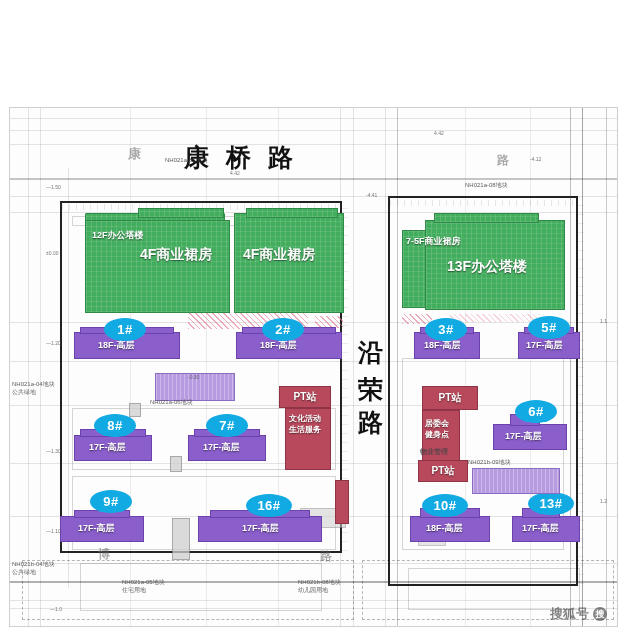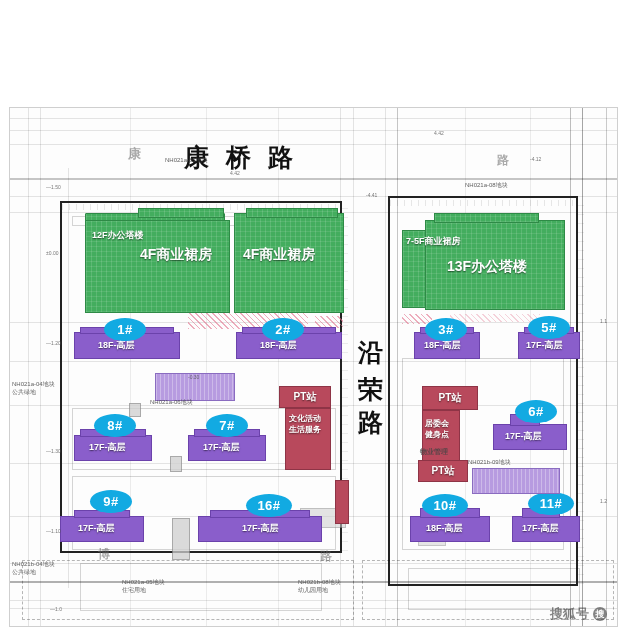--- a/index.html
+++ b/index.html
@@ -228,21 +228,21 @@
       <div class="blk purple" style="left:410px;top:400px;width:60px;height:10px;"></div>
       <span class="blabel" style="left:416px;top:414px;font-size:9px;">18F-高层</span>
       <div class="pill" style="left:412px;top:386px;width:46px;height:23px;">
         <span>10#</span>
       </div>
 
       <div class="blk purple" style="left:502px;top:408px;width:68px;height:26px;"></div>
       <div class="blk purple" style="left:512px;top:400px;width:38px;height:10px;"></div>
       <span class="blabel" style="left:512px;top:414px;font-size:9px;">17F-高层</span>
       <div class="pill" style="left:518px;top:384px;width:46px;height:23px;">
-        <span>11#</span>
+        <span>13#</span>
       </div>
 
       <div class="blk purple-lite" style="left:145px;top:265px;width:80px;height:28px;"></div>
       <div class="blk purple-lite" style="left:462px;top:360px;width:88px;height:26px;"></div>
 
       <div class="blk red" style="left:269px;top:278px;width:52px;height:22px;">
         <span class="blabel" style="position:static;font-size:10px;">PT站</span>
       </div>
       <div class="blk red" style="left:275px;top:300px;width:46px;height:62px;"></div>
       <span class="blabel" style="left:279px;top:305px;font-size:8px;line-height:11px;text-align:center;">文化活动

